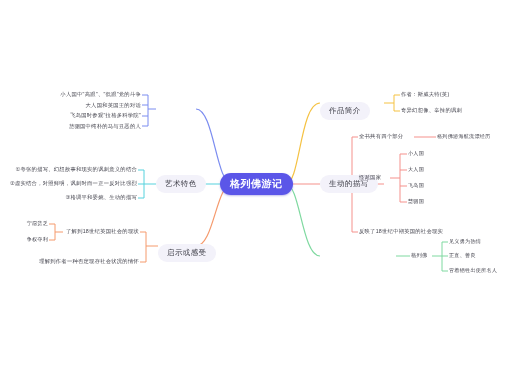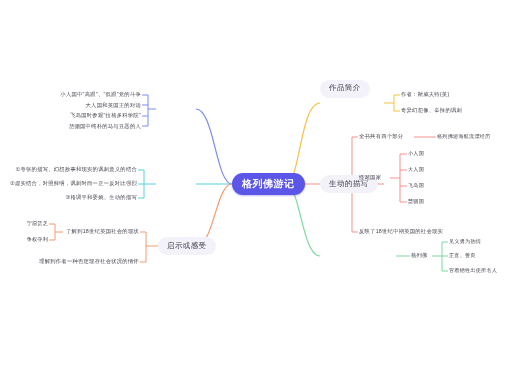--- a/index.html
+++ b/index.html
@@ -126,23 +126,23 @@
     <path d="M 146 232 L 146 262" fill="none" stroke="#f59a6d" stroke-width="1"></path>
     <path d="M 146 232 L 140 232" fill="none" stroke="#f59a6d" stroke-width="1"></path>
     <path d="M 146 262 L 140 262" fill="none" stroke="#f59a6d" stroke-width="1"></path>
 
     <path d="M 63 232 L 55 232" fill="none" stroke="#f59a6d" stroke-width="1"></path>
     <path d="M 55 224 L 55 240" fill="none" stroke="#f59a6d" stroke-width="1"></path>
     <path d="M 55 224 L 49 224" fill="none" stroke="#f59a6d" stroke-width="1"></path>
     <path d="M 55 240 L 49 240" fill="none" stroke="#f59a6d" stroke-width="1"></path>
   </svg>
 
-  <div class="node root" style="left:232px; top:173px;">格列佛游记</div>
+  <div class="node root" style="left:220px; top:173px;">格列佛游记</div>
 
-  <div class="node lvl1" style="left:320px; top:80px;font-family:Liberation Mono, monospace;">作品简介</div>
+  <div class="node lvl1" style="left:320px; top:102px;">作品简介</div>
   <div class="node lvl2 t-left" style="left:401px; top:92px;">作者：斯威夫特(英)</div>
   <div class="node lvl2 t-left" style="left:401px; top:108px;">奇异幻想像、辛辣的讽刺</div>
 
   <div class="node lvl1" style="left:320px; top:175px;">生动的描写</div>
   <div class="node lvl2 t-left" style="left:359px; top:134px;">全书共有四个部分</div>
   <div class="node lvl3 t-left" style="left:437px; top:134px;">格列佛游海航流漂经历</div>
   <div class="node lvl2 t-left" style="left:359px; top:175px;">怪诞国家</div>
   <div class="node lvl3 t-left" style="left:408px; top:151px;">小人国</div>
   <div class="node lvl3 t-left" style="left:408px; top:167px;">大人国</div>
   <div class="node lvl3 t-left" style="left:408px; top:183px;">飞岛国</div>
@@ -152,23 +152,24 @@
   <div class="node lvl2 t-left" style="left:411px; top:253px;">格列佛</div>
   <div class="node lvl3 t-left" style="left:449px; top:239px;">见义勇为热情</div>
   <div class="node lvl3 t-left" style="left:449px; top:253px;">正直、善良</div>
   <div class="node lvl3 t-left" style="left:449px; top:268px;">冒着牺牲出使所名人</div>
 
   <div class="node lvl2 t-right" style="left:0px; top:92px; width:141px;">小人国中"高跟"、"低跟"党的斗争</div>
   <div class="node lvl2 t-right" style="left:0px; top:103px; width:141px;">大人国和英国王的对话</div>
   <div class="node lvl2 t-right" style="left:0px; top:113px; width:141px;">飞岛国时参观"拉格多科学院"</div>
   <div class="node lvl2 t-right" style="left:0px; top:124px; width:141px;">慧骃国中纯朴的马与丑恶的人</div>
 
+  <div class="node lvl1" style="left:156px; top:175px;">艺术特色</div>
   <div class="node lvl2 t-right" style="left:0px; top:167px; width:137px;">①夸张的描写、幻想故事和现实的讽刺意义的结合</div>
   <div class="node lvl2 t-right" style="left:0px; top:181px; width:137px;">②虚实结合，对照鲜明，讽刺时而一正一反对比强烈</div>
   <div class="node lvl2 t-right" style="left:0px; top:195px; width:137px;">③格调平和委婉、生动的描写</div>
 
-  <div class="node lvl1" style="left:158px; top:237px;">启示或感受</div>
+  <div class="node lvl1" style="left:158px; top:244px;">启示或感受</div>
   <div class="node lvl2 t-right" style="left:0px; top:229px; width:139px;">了解到18世纪英国社会的现状</div>
   <div class="node lvl3 t-right" style="left:0px; top:221px; width:48px;">宁愿贫乏</div>
   <div class="node lvl3 t-right" style="left:0px; top:237px; width:48px;">争权夺利</div>
   <div class="node lvl2 t-right" style="left:0px; top:259px; width:139px;">理解到作者一种否定现存社会状况的情怀</div>
 
 </div>
 
 </body></html>

